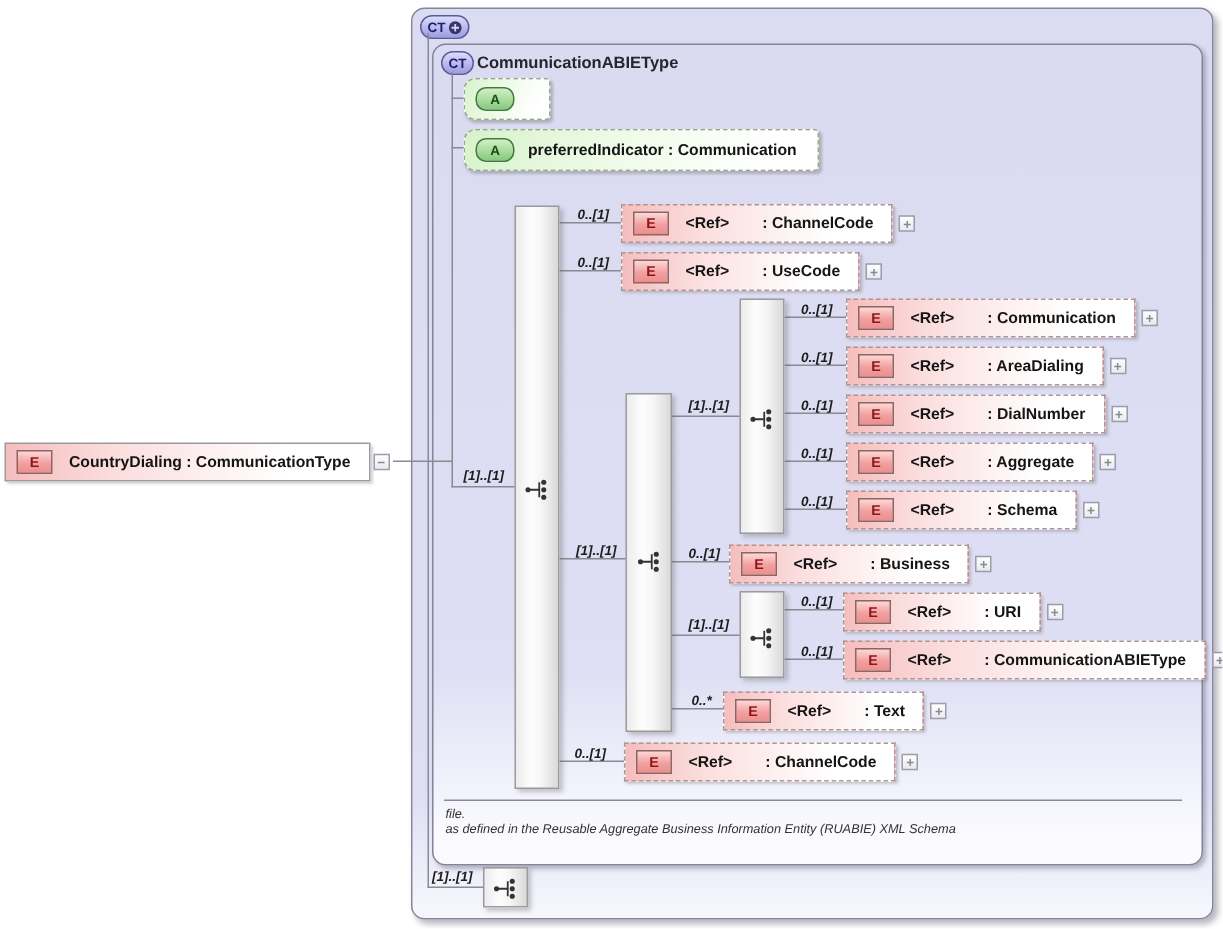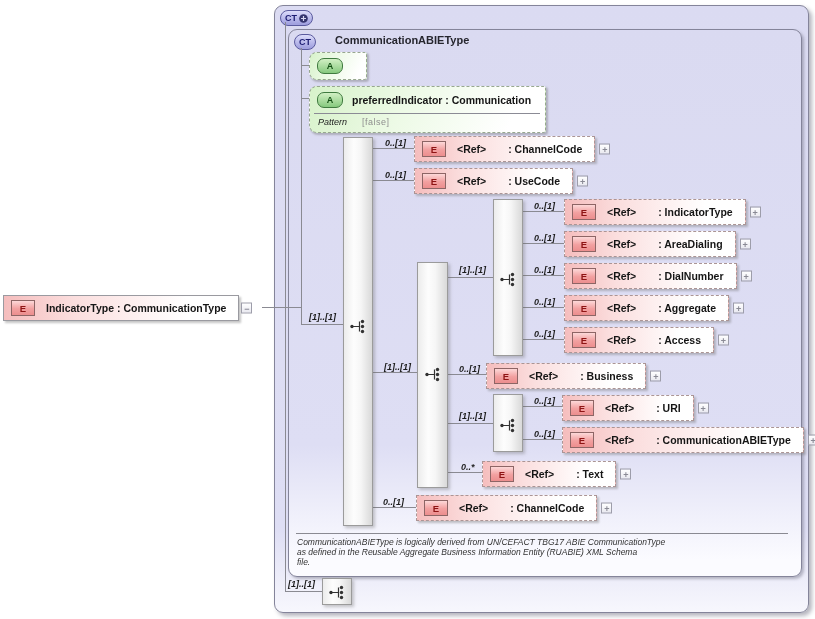--- a/index.html
+++ b/index.html
@@ -7,21 +7,21 @@
           font-family:"Liberation Sans",sans-serif;}
 
   
   .panel{position:absolute;border:1px solid #84849a;border-radius:9px;}
   .panel.outer{left:274px;top:5px;width:533px;height:606px;
        background:linear-gradient(180deg,#dbdbf2 0%,#dedef4 86%,#f7f7fd 100%);
        box-shadow:3px 3px 4px rgba(90,90,110,.45);}
   .panel.inner{left:288px;top:29px;width:512px;height:546px;
        background:linear-gradient(180deg,#dadaf1 0%,#dedef4 76%,#fbfbff 97%);
        box-shadow:2px 2px 3px rgba(90,90,110,.4);}
-  .panel-header{position:absolute;top:4px;left:5px;display:flex;gap:19px;}
+  .panel-header{position:absolute;top:4px;left:5px;display:flex;align-items:center;gap:2px;}
   .ct-badge{height:14px;padding:0 4px;border:1px solid #5a5a9e;border-radius:8px;
        background:linear-gradient(180deg,#dcdcfb 0%,#a2a2e0 90%);
        color:#1c1c72;font-size:9px;font-weight:bold;display:flex;align-items:center;gap:2px;}
   .panel-title{font-size:11px;font-weight:bold;color:#26262e;white-space:nowrap;}
 
   
   .elem{position:absolute;height:24px;display:inline-flex;align-items:center;
        border:1px dashed #ab9595;padding:0 12px 0 7px;white-space:nowrap;
        background:linear-gradient(90deg,#f5bdbd 0%,#fbdede 30%,#ffffff 78%);
        box-shadow:1.5px 1.5px 2px rgba(110,110,110,.4);
@@ -188,48 +188,44 @@
   <div class="attr" style="left:309px;top:52px">
     <div class="attr-row">
       <span class="abadge">A</span>
     </div>
   </div>
   <div class="attr" style="left:309px;top:86px">
     <div class="attr-row">
       <span class="abadge">A</span>
       <span>preferredIndicator : Communication</span>
     </div>
-    <div class="facet-row">
-      <span class="facet-name">Pattern</span>
-      <span class="facet-value">[false]</span>
-    </div>
   </div>
 
   <div class="elem solid" style="left:3px;top:295px">
     <span class="ebadge">E</span>
-    <span>IndicatorType : CommunicationType</span>
+    <span>CountryDialing : CommunicationType</span>
     <span class="pm minus">−</span>
   </div>
 
   <div class="elem" style="left:414px;top:136px">
     <span class="ebadge">E</span>
     <span class="eref">&lt;Ref&gt;</span>
     <span>: ChannelCode</span>
     <span class="pm">+</span>
   </div>
   <div class="elem" style="left:414px;top:168px">
     <span class="ebadge">E</span>
     <span class="eref">&lt;Ref&gt;</span>
     <span>: UseCode</span>
     <span class="pm">+</span>
   </div>
   <div class="elem" style="left:564px;top:199px">
     <span class="ebadge">E</span>
     <span class="eref">&lt;Ref&gt;</span>
-    <span>: IndicatorType</span>
+    <span>: Communication</span>
     <span class="pm">+</span>
   </div>
   <div class="elem" style="left:564px;top:231px">
     <span class="ebadge">E</span>
     <span class="eref">&lt;Ref&gt;</span>
     <span>: AreaDialing</span>
     <span class="pm">+</span>
   </div>
   <div class="elem" style="left:564px;top:263px">
     <span class="ebadge">E</span>
@@ -239,21 +235,21 @@
   </div>
   <div class="elem" style="left:564px;top:295px">
     <span class="ebadge">E</span>
     <span class="eref">&lt;Ref&gt;</span>
     <span>: Aggregate</span>
     <span class="pm">+</span>
   </div>
   <div class="elem" style="left:564px;top:327px">
     <span class="ebadge">E</span>
     <span class="eref">&lt;Ref&gt;</span>
-    <span>: Access</span>
+    <span>: Schema</span>
     <span class="pm">+</span>
   </div>
   <div class="elem" style="left:486px;top:363px">
     <span class="ebadge">E</span>
     <span class="eref">&lt;Ref&gt;</span>
     <span>: Business</span>
     <span class="pm">+</span>
   </div>
   <div class="elem" style="left:562px;top:395px">
     <span class="ebadge">E</span>
@@ -275,18 +271,17 @@
   </div>
   <div class="elem" style="left:416px;top:495px">
     <span class="ebadge">E</span>
     <span class="eref">&lt;Ref&gt;</span>
     <span>: ChannelCode</span>
     <span class="pm">+</span>
   </div>
 
   <div class="hline" style="left:296px;top:533px;width:492px"></div>
   <div class="footnote">
-    <div>CommunicationABIEType is logically derived from UN/CEFACT TBG17 ABIE CommunicationType</div>
+    <div>file.</div>
     <div>as defined in the Reusable Aggregate Business Information Entity (RUABIE) XML Schema</div>
-    <div>file.</div>
   </div>
 
 </div>
 
 </body></html>

